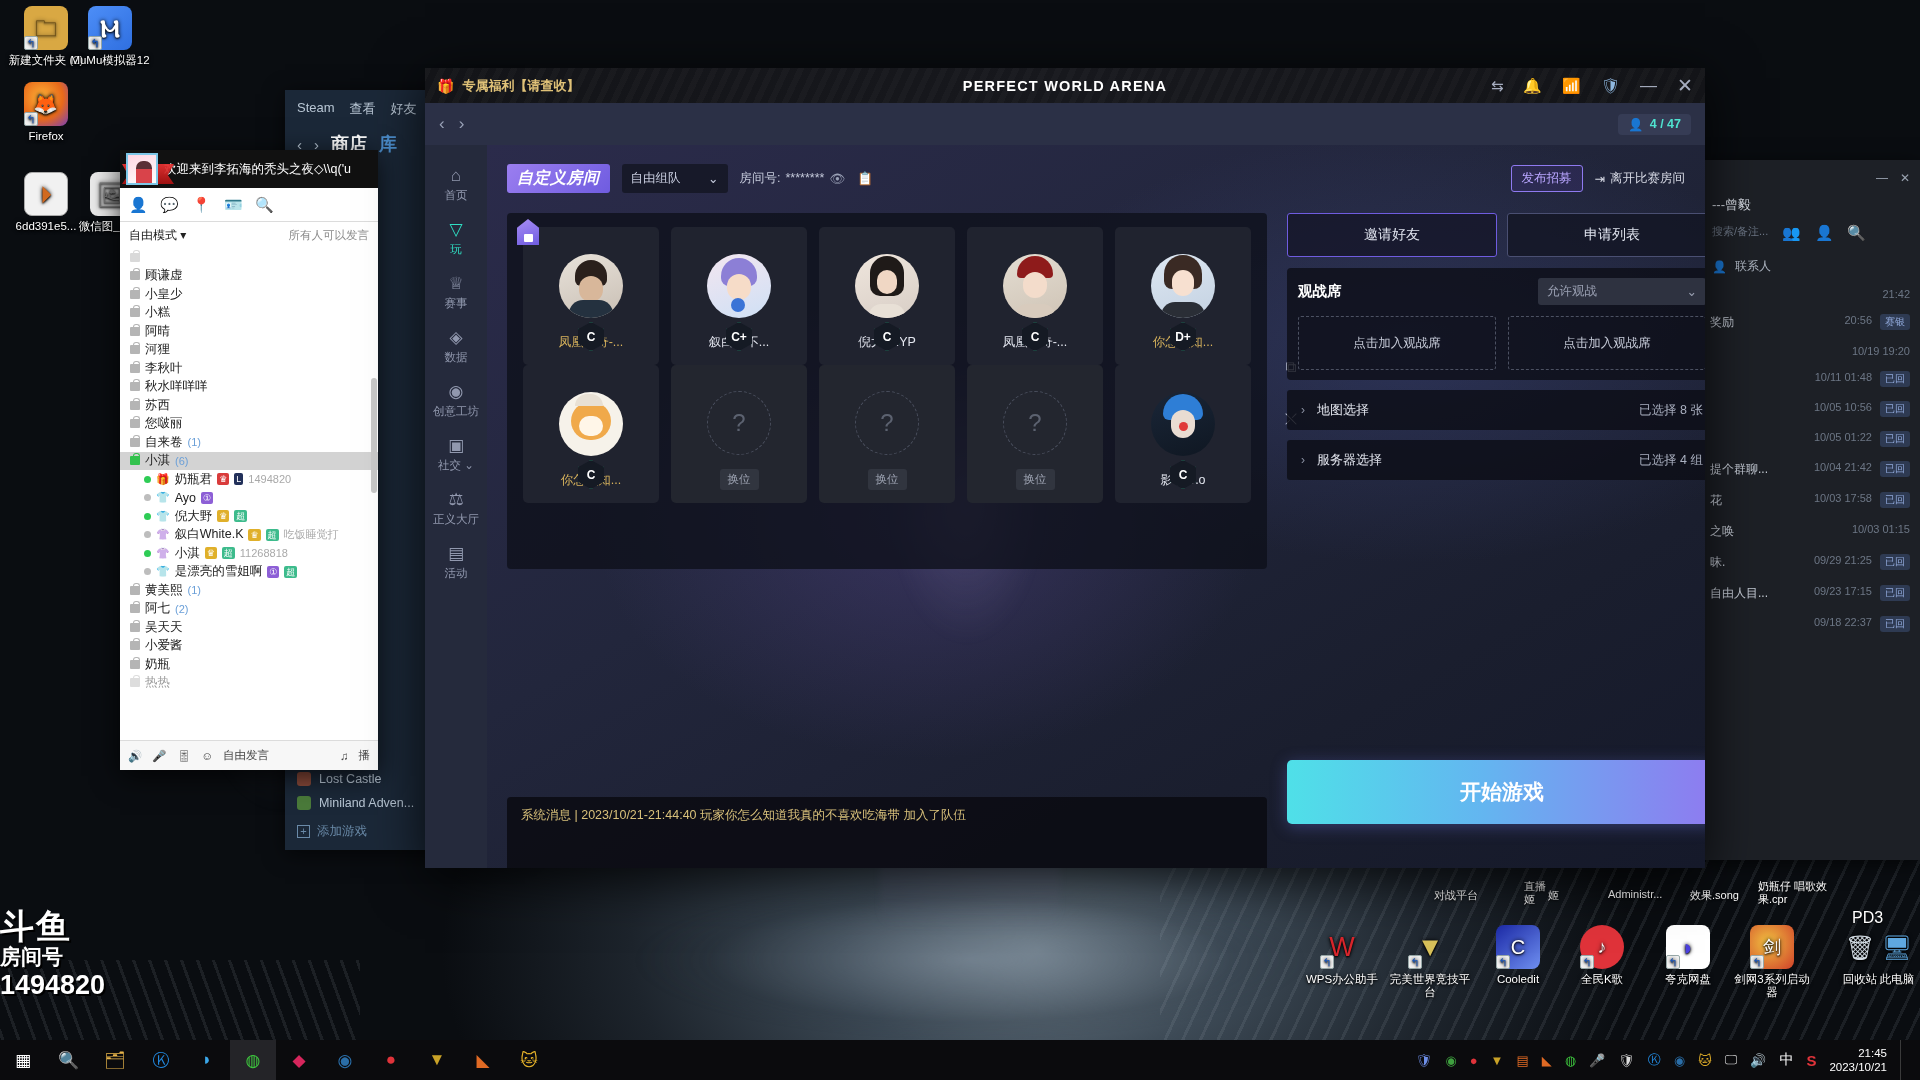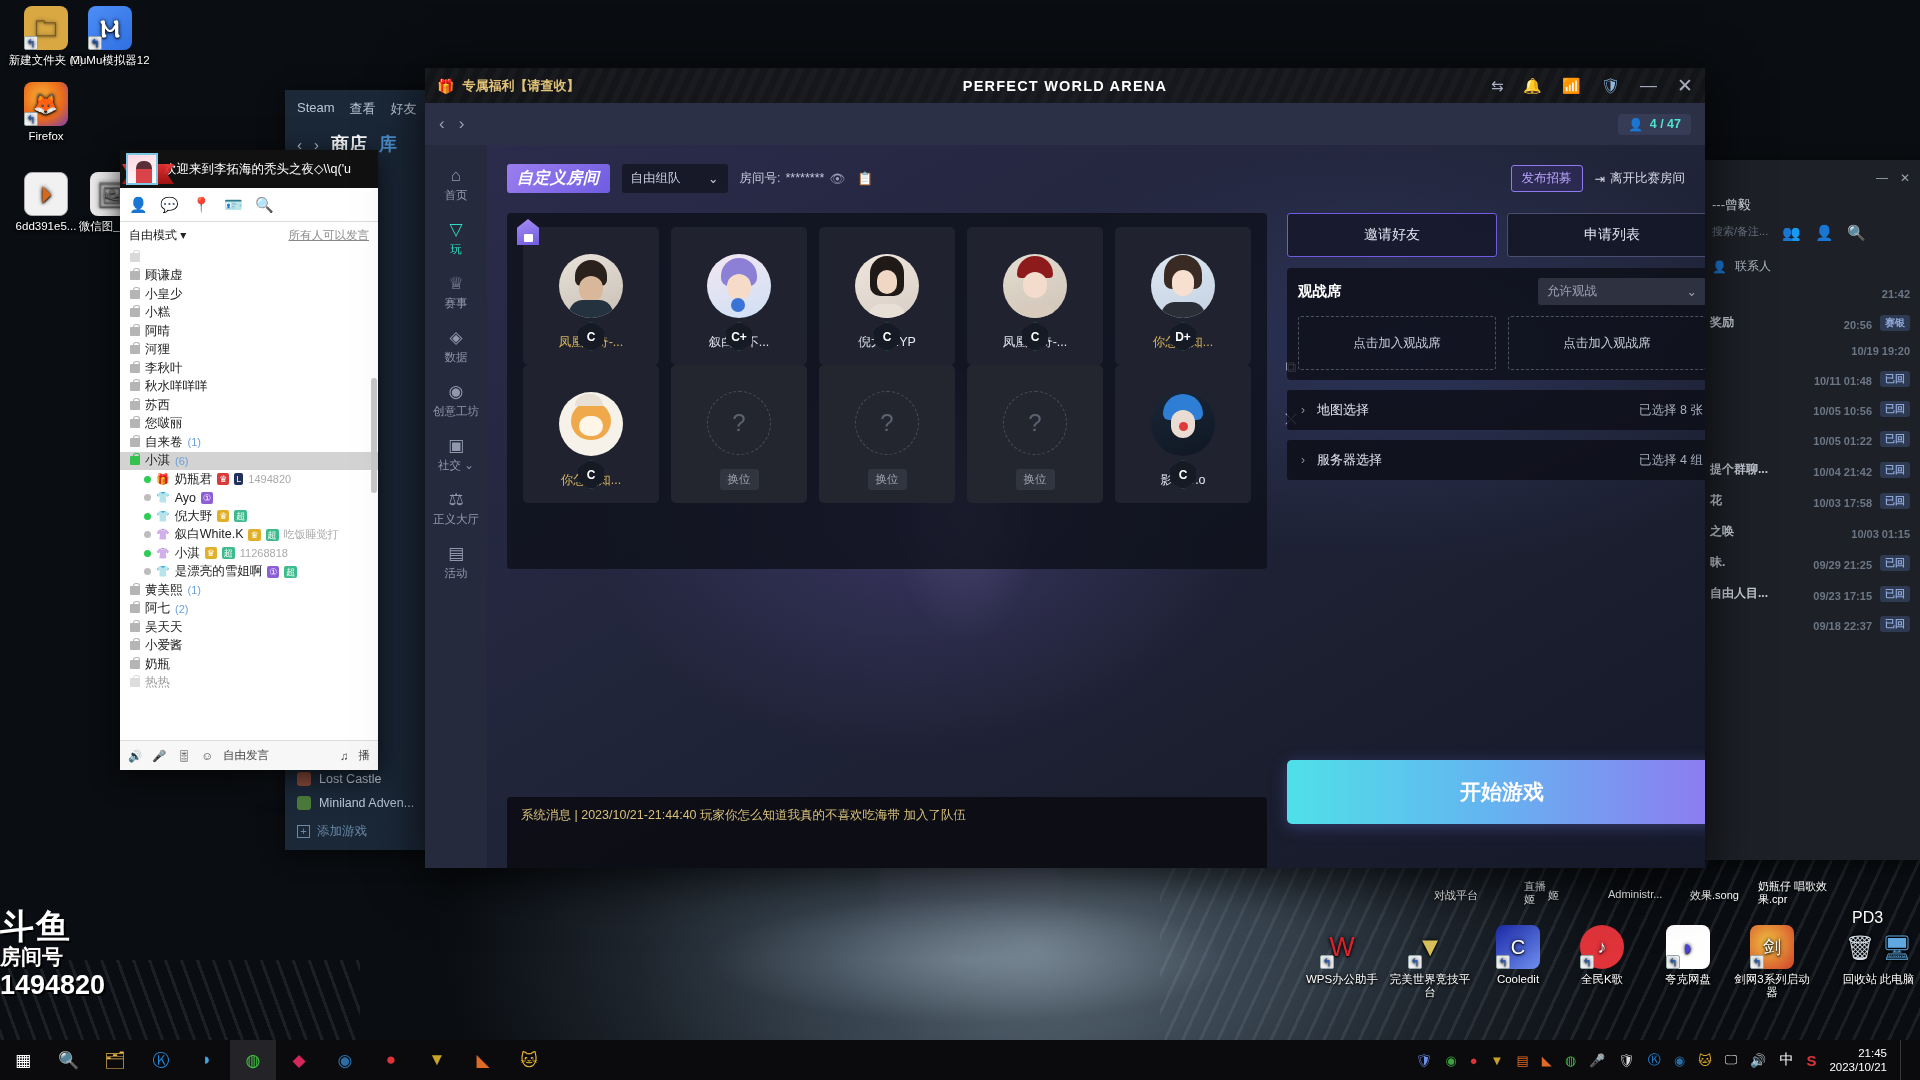--- a/index.html
+++ b/index.html
@@ -92,21 +92,21 @@
   }
   .yy-toolbar {
     height: 34px; border-bottom: 1px solid #dcdcdc; display: flex;
     align-items: center; gap: 13px; padding: 0 9px; background: #fff;
   }
   .yy-toolbar .ti { color: #3a3a3a; font-size: 15px; cursor: pointer; line-height: 1; }
   .yy-modebar {
     height: 26px; display: flex; align-items: center; justify-content: space-between;
     padding: 0 9px; font-size: 12px; color: #222; background: #fff;
   }
-  .yy-modebar .right { color: #8a8a8a; font-size: 11.5px; text-decoration: underline; }
+  .yy-modebar .right { color: #8a8a8a; font-size: 11.5px; }
   .yy-list { flex: 1; overflow: hidden; position: relative; background: #fff; }
   .yy-row {
     display: flex; align-items: center; gap: 5px; height: 18.5px;
     padding: 0 8px 0 10px; font-size: 12.5px; color: #222; cursor: pointer;
     white-space: nowrap;
   }
   .yy-row.sel { background: #d3d3d3; }
   .lockicon {
     width: 10px; height: 9px; background: #b5b5b5; border-radius: 1px; flex: none;
     position: relative;
@@ -162,21 +162,21 @@
   
   .qq-win {
     position: absolute; left: 1700px; top: 160px; width: 220px; height: 700px;
     background: #1d2026; color: #c6ccd6; overflow: hidden;
     box-shadow: 0 4px 18px rgba(0,0,0,.6); font-size: 12px;
   }
   .qq-top { height: 36px; display: flex; align-items: center; justify-content: flex-end; gap: 12px; padding: 0 10px; color: #9aa3b0; }
   .qq-name { padding: 0 12px; font-size: 13px; color: #d6dbe3; }
   .qq-icons { display: flex; gap: 14px; padding: 10px 12px; color: #7f8a99; font-size: 15px; }
   .qq-contacts { padding: 6px 12px; display: flex; align-items: center; gap: 8px; color: #aeb6c2; }
-  .qq-row { display: flex; align-items: flex-end; gap: 8px; padding: 7px 10px; font-weight: bold; }
+  .qq-row { display: flex; align-items: flex-start; gap: 8px; padding: 7px 10px; }
   .qq-time { color: #6c7685; font-size: 11px; margin-left: auto; }
   .qq-pill {
     background: #2e3a52; color: #8fa7d8; font-size: 10px; border-radius: 3px; padding: 1px 5px;
   }
 
   
   .douyu {
     position: absolute; left: 0; top: 908px; width: 188px; height: 132px; color: #fff;
   }
   .douyu-logo {

